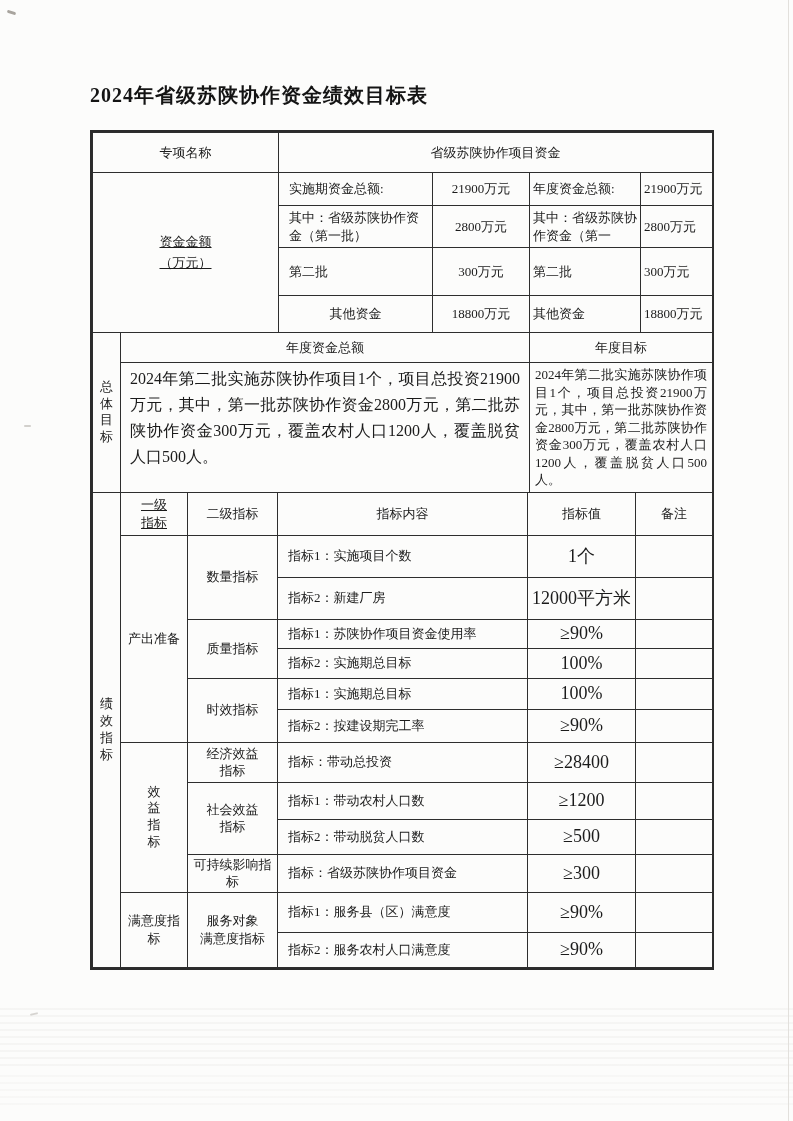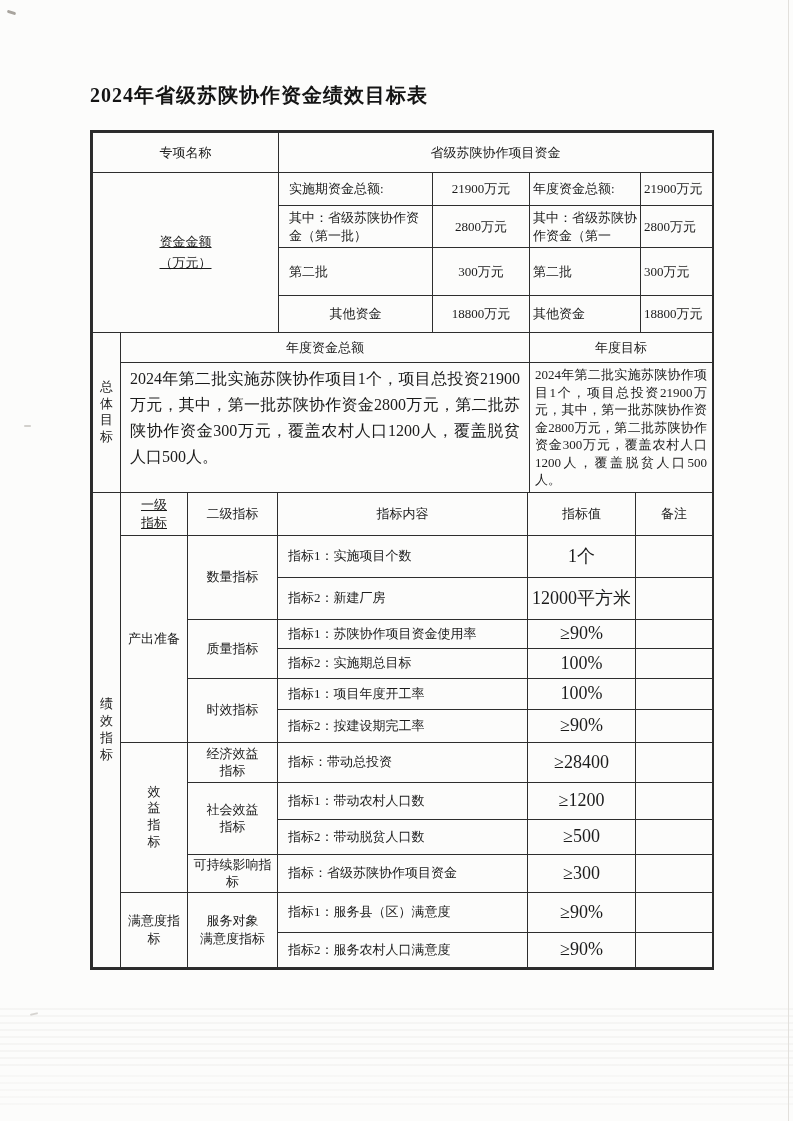--- a/index.html
+++ b/index.html
@@ -171,21 +171,21 @@
       <td class="val">≥90%</td>
       <td></td>
     </tr>
     <tr style="height:30px">
       <td class="lt">指标2：实施期总目标</td>
       <td class="val">100%</td>
       <td></td>
     </tr>
     <tr style="height:31px">
       <td rowspan="2">时效指标</td>
-      <td class="lt">指标1：项目年度开工率</td>
+      <td class="lt">指标1：实施期总目标</td>
       <td class="val">100%</td>
       <td></td>
     </tr>
     <tr style="height:33px">
       <td class="lt">指标2：按建设期完工率</td>
       <td class="val">≥90%</td>
       <td></td>
     </tr>
     <tr style="height:40px">
       <td rowspan="4" class="vlabel">效

